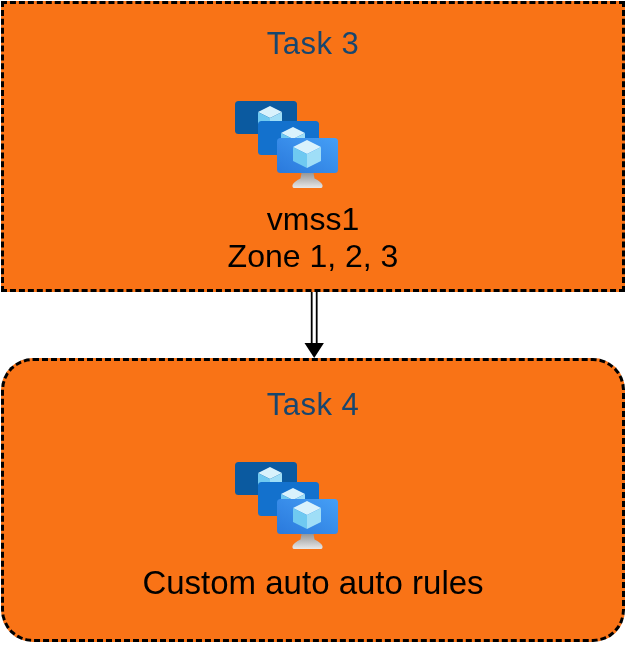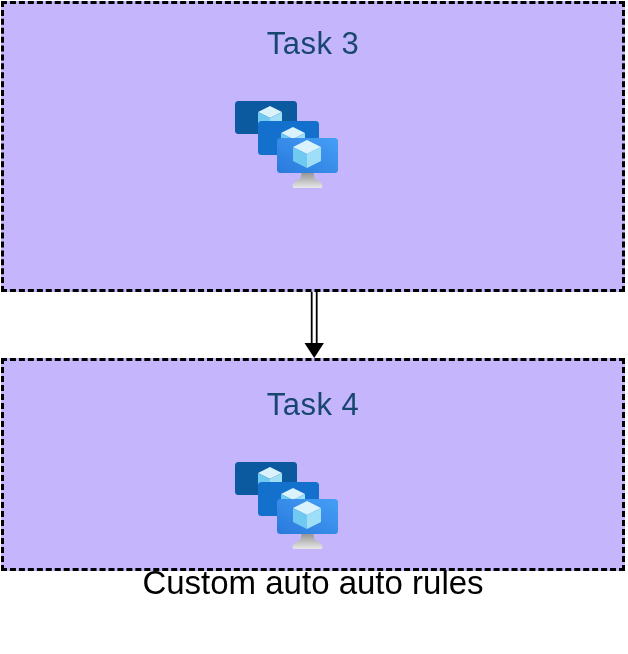--- a/index.html
+++ b/index.html
@@ -14,24 +14,24 @@
     height: 654px;
     background: #ffffff;
     overflow: hidden;
   }
   .task-box {
     position: absolute;
     left: 1px;
     width: 624px;
     box-sizing: border-box;
     border: 3px dashed #000000;
-    background: #c4b5fd;
+    background: #f97316;
   }
   #task3-box { top: 1px;   height: 291px; }
-  #task4-box { top: 358px; height: 213px; }
+  #task4-box { top: 358px; height: 284px; border-radius: 32px; }
 
   .task-title {
     position: absolute;
     left: 0;
     width: 100%;
     text-align: center;
     font-size: 31px;
     color: #17466f;
     letter-spacing: 0.5px;
   }
@@ -104,20 +104,24 @@
       <path d="M66.5 72 L78.5 72 L79.5 77.5 Q86 80.5 87.5 84 L87.5 85.5 Q87.5 87 85.5 87 L59.5 87 Q57.5 87 57.5 85.5 L57.5 84 Q59 80.5 65.5 77.5 Z" fill="url(#standGradA)"></path>
 
       <rect x="42" y="37" width="61" height="35" rx="3.5" fill="url(#fmGradA)"></rect>
       <g>
         <path d="M72 39 L86 46 L72 53 L58 46 Z" fill="#d9f2fc"></path>
         <path d="M58 46 L72 53 L72 67 L58 60 Z" fill="#6fc9f1"></path>
         <path d="M86 46 L72 53 L72 67 L86 60 Z" fill="#9fdef7"></path>
       </g>
     </svg>
 
+    <div class="node-label">
+      <div>vmss1</div>
+      <div>Zone 1, 2, 3</div>
+    </div>
   </div>
 
   <svg class="connector" viewBox="0 0 38 66" xmlns="http://www.w3.org/2000/svg">
     <line x1="16.7" y1="0" x2="16.7" y2="53.5" stroke="#000000" stroke-width="1.8"></line>
     <line x1="21.7" y1="0" x2="21.7" y2="53.5" stroke="#000000" stroke-width="1.8"></line>
     <path d="M9.5 51 L28.9 51 L19.2 66 Z" fill="#000000"></path>
   </svg>
 
   <div class="task-box" id="task4-box">
     <div class="task-title">Task 4</div>

